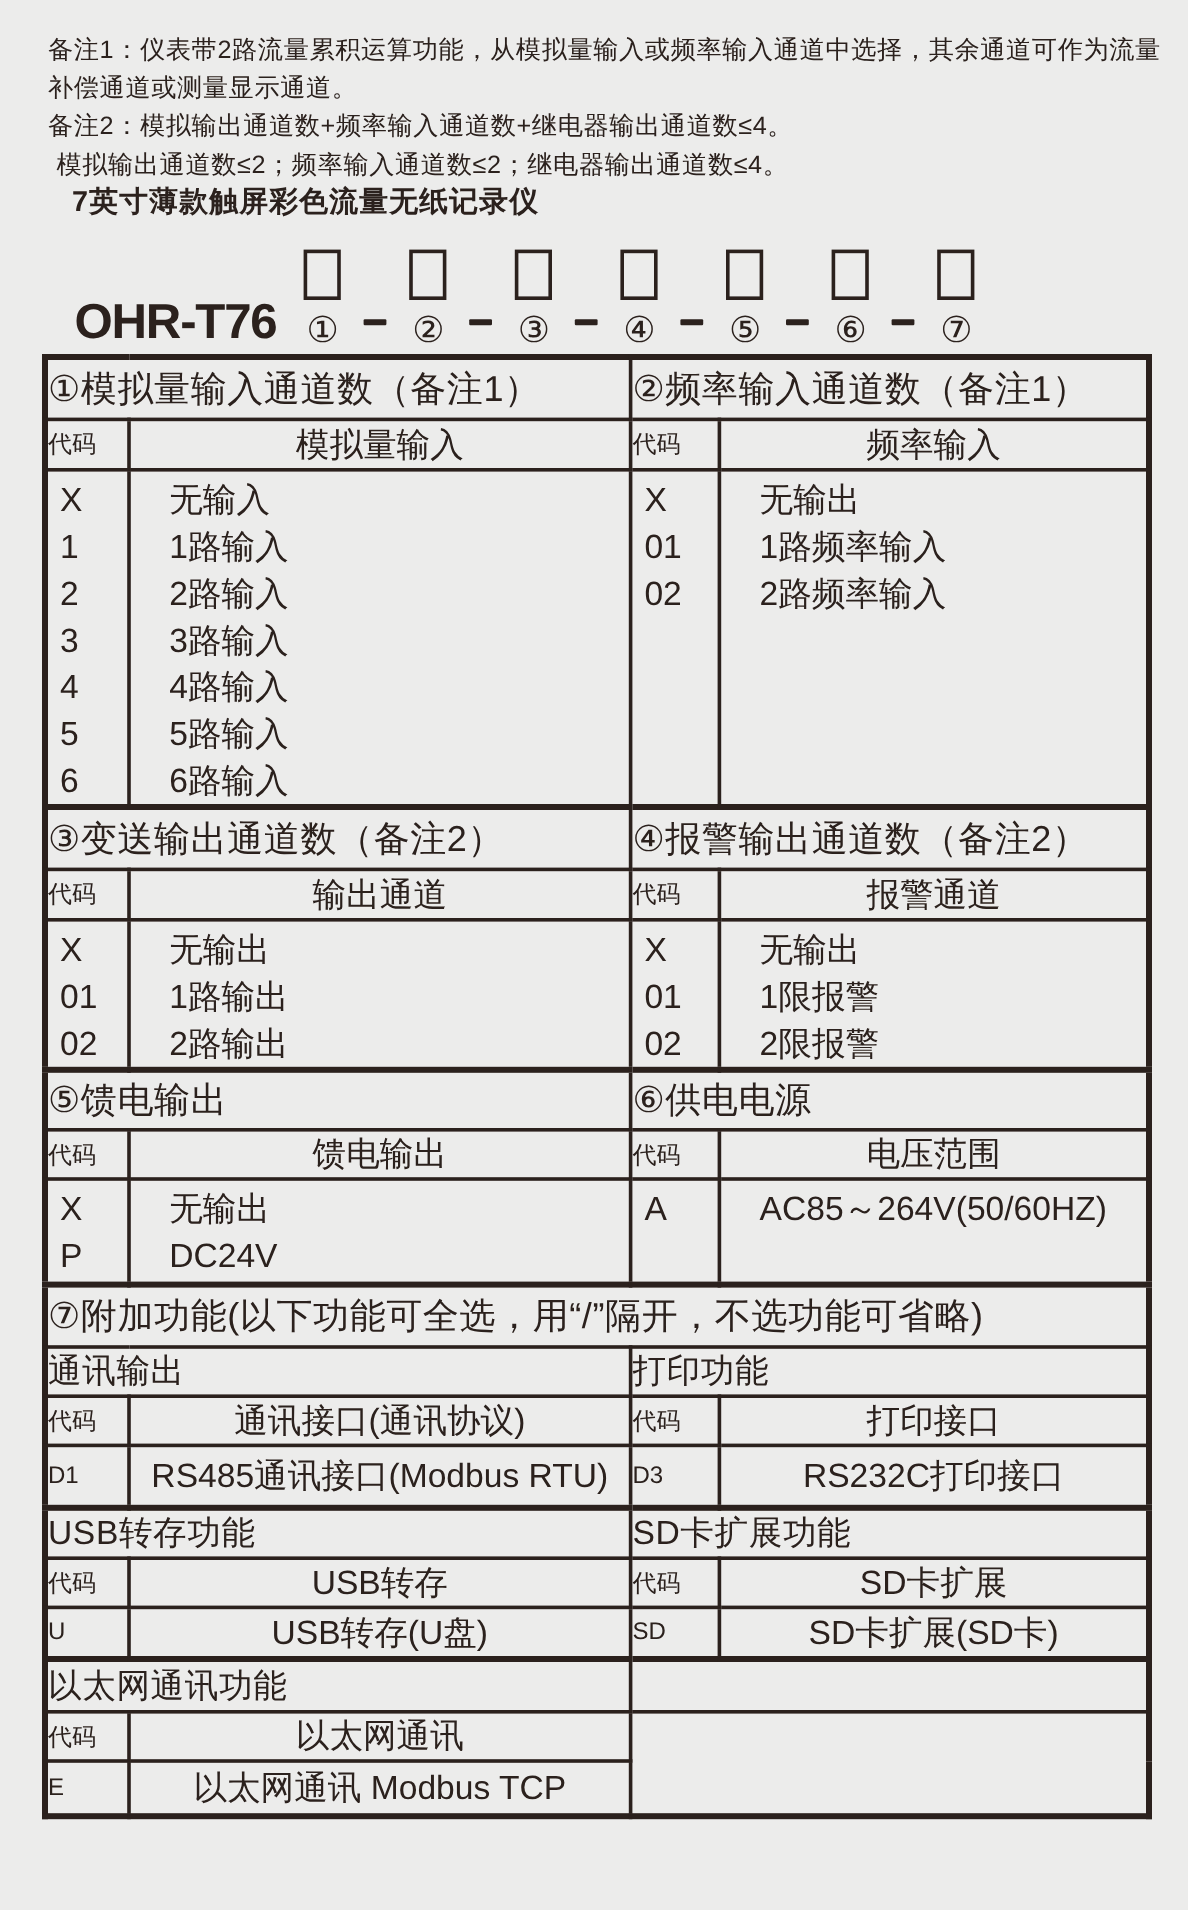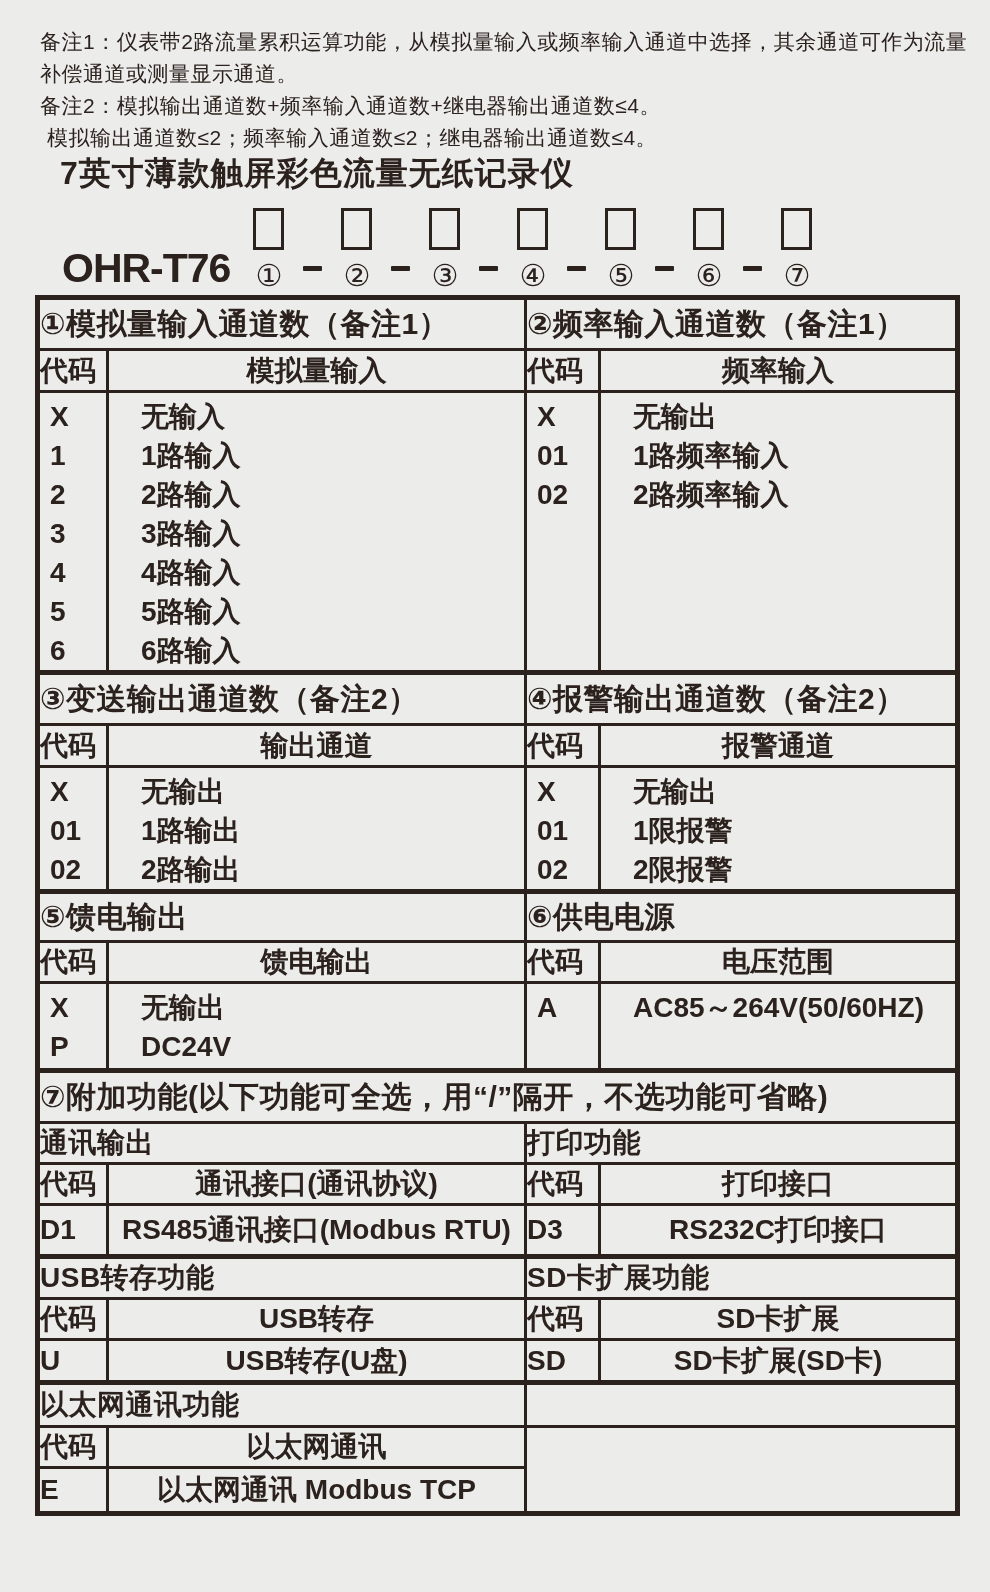--- a/index.html
+++ b/index.html
@@ -19,21 +19,21 @@
     font-size:21px;font-weight:400;line-height:32px;
     letter-spacing:0.5px;
     margin-top:20px;
   }
   .note-line{white-space:nowrap;}
   .note-line.indent{padding-left:7px;}
 
   
   .product-title{
     position:absolute;left:60px;top:152px;
-    font-size:32px;font-weight:700;letter-spacing:1px;
+    font-size:24px;font-weight:700;letter-spacing:1px;
     white-space:nowrap;
   }
 
   
   .model-line{
     position:absolute;left:62px;top:204px;
     display:flex;align-items:flex-end;
   }
   .model-prefix{
     font-size:41px;font-weight:700;line-height:46px;
@@ -52,31 +52,31 @@
 
   
   table.order{
     position:absolute;left:35px;top:295px;
     width:920px;table-layout:fixed;
     border-collapse:collapse;
     border:5px solid #2b211d;
   }
   table.order td{
     border:3px solid #2b211d;
-    font-weight:700;
+    font-weight:400;
     padding:0;
     overflow:hidden;
     margin-left:32px;
   }
   tr.band td{border-top:5px solid #2b211d;}
   td.sec{
     font-size:30px;padding-left:12px;letter-spacing:0.5px;
     vertical-align:middle;white-space:nowrap;
   }
-  td.code-h,td.code-c{font-size:28px;padding-left:9px;vertical-align:middle;}
+  td.code-h,td.code-c{font-size:20px;padding-left:9px;vertical-align:middle;}
   td.desc-h,td.desc-c{font-size:28px;padding-left:14px;vertical-align:middle;white-space:nowrap;text-align:center;}
   td.blk{vertical-align:top;font-size:28px;}
   td.blk .ln{line-height:39px;white-space:nowrap;}
   td.blk.code-col .ln{padding-left:10px;}
   td.blk.desc-col .ln{padding-left:32px;}
   td.blk.pad3{padding-top:4px;}
   .lh41 .ln{line-height:41px;}
   .lh42 .ln{line-height:42px;}
   td.empty{background:#ececeb;}
 </style>

